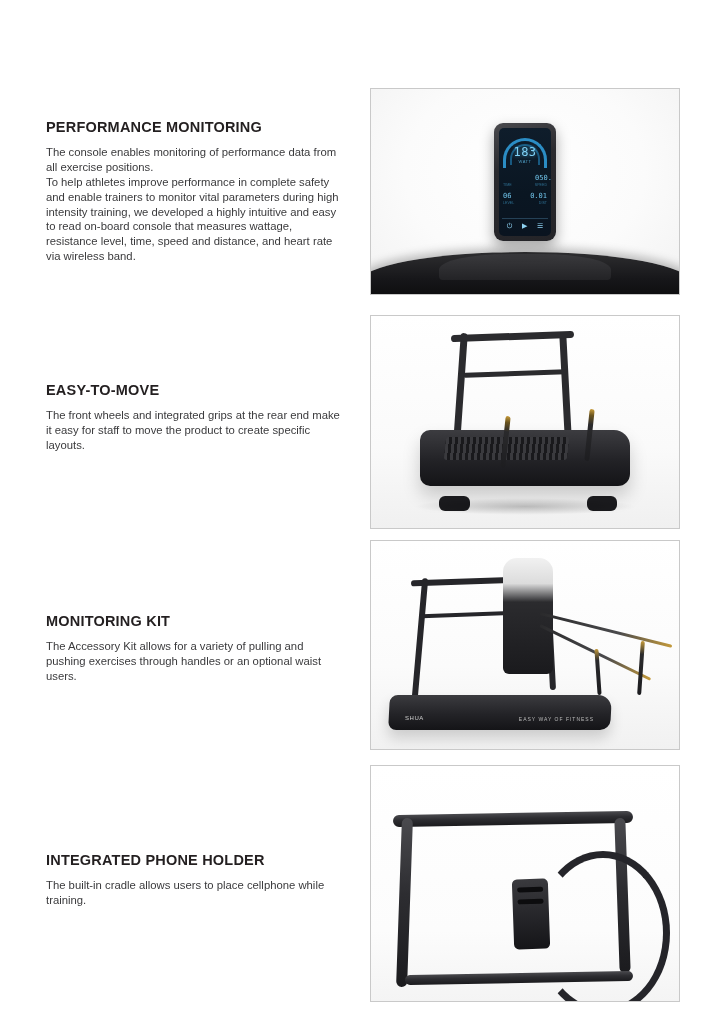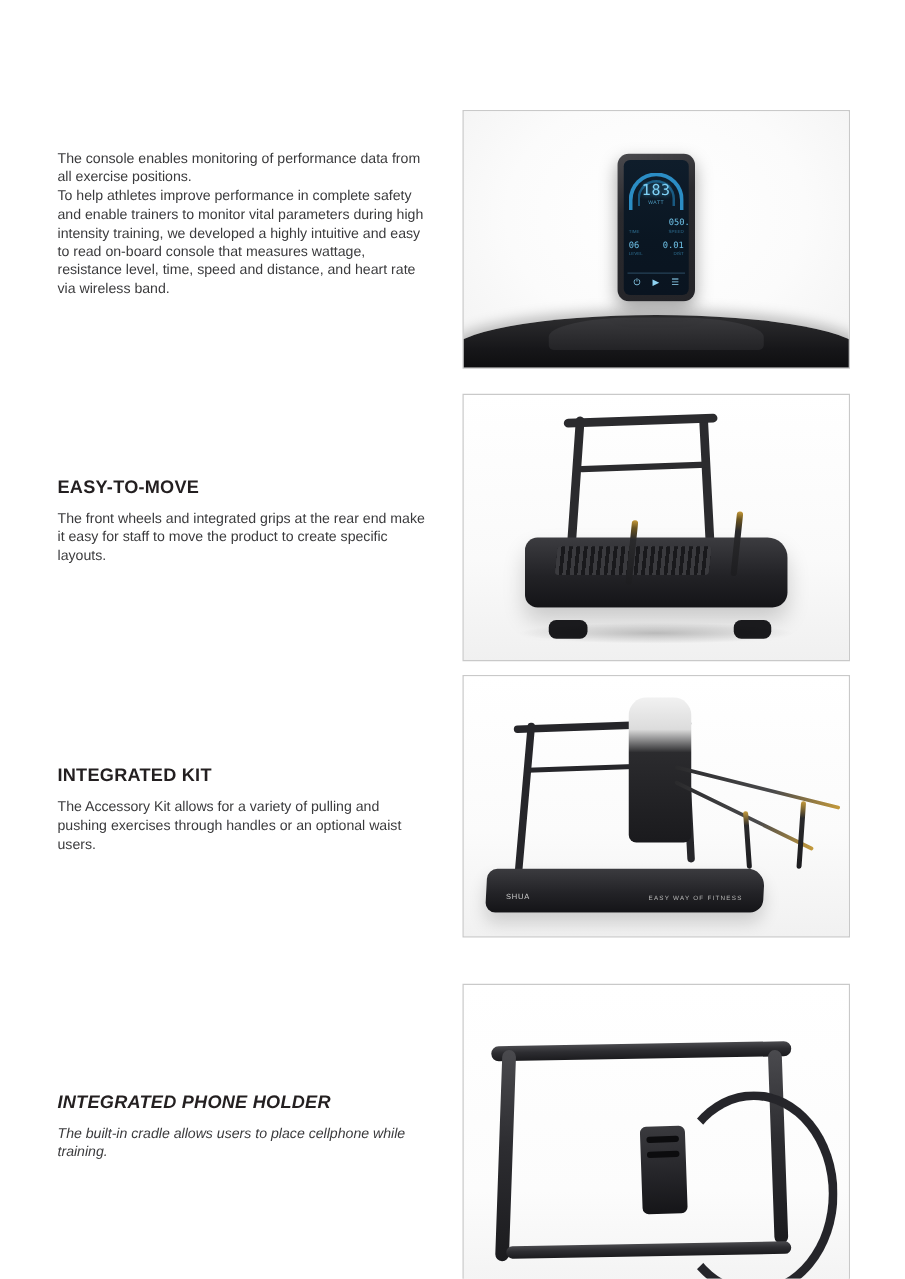--- a/index.html
+++ b/index.html
@@ -352,20 +352,21 @@
     border-left-color: transparent;
   }
 </style>
 </head>
 <body>
 
 <div class="page">
 
   <div class="section" style="top:88px;height:205px;">
     <div class="text-col" style="top:32px;">
+      <h2 class="sec-title">PERFORMANCE MONITORING</h2>
       <p class="sec-body">The console enables monitoring of performance data from all exercise positions.
 To help athletes improve performance in complete safety and enable trainers to monitor vital parameters during high intensity training, we developed a highly intuitive and easy to read on-board console that measures wattage, resistance level, time, speed and distance, and heart rate via wireless band.</p>
     </div>
 
     <div class="photo p1" style="left:370px;top:0;width:308px;height:205px;">
       <div class="photo-inner">
         <div class="p1-bg"></div>
         <div class="p1-base"></div>
         <div class="p1-base2"></div>
 
@@ -423,21 +424,21 @@
         <div class="grip" style="left:70%;top:44%;"></div>
         <div class="foot" style="left:22%;"></div>
         <div class="foot" style="left:70%;"></div>
         <div class="shadow"></div>
       </div>
     </div>
   </div>
 
   <div class="section" style="top:540px;height:208px;">
     <div class="text-col" style="top:74px;">
-      <h2 class="sec-title">INTEGRATED KIT</h2>
+      <h2 class="sec-title">MONITORING KIT</h2>
       <p class="sec-body">The Accessory Kit allows for a variety of pulling and pushing exercises through handles or an optional waist users.</p>
     </div>
 
     <div class="photo p3" style="left:370px;top:0;width:308px;height:208px;">
       <div class="photo-inner">
         <div class="p3-bg"></div>
         <div class="frame" style="left:15%;top:18%;width:6px;height:58%;transform:rotate(5deg);"></div>
         <div class="frame" style="left:57%;top:16%;width:6px;height:56%;transform:rotate(-3deg);"></div>
         <div class="frame" style="left:13%;top:18%;width:46%;height:6px;transform:rotate(-2deg);"></div>
         <div class="frame" style="left:16%;top:34%;width:42%;height:4px;transform:rotate(-2deg);"></div>
@@ -446,21 +447,21 @@
         <div class="strap" style="left:55%;top:40%;width:40%;transform:rotate(26deg);"></div>
         <div class="frame" style="left:87%;top:48%;width:4px;height:26%;transform:rotate(4deg);background:linear-gradient(180deg,#c49a3b 0%,#2a2a2c 25%,#1c1c1f 100%);"></div>
         <div class="frame" style="left:73%;top:52%;width:4px;height:22%;transform:rotate(-4deg);background:linear-gradient(180deg,#c49a3b 0%,#2a2a2c 25%,#1c1c1f 100%);"></div>
         <div class="base"></div>
         <div class="brand">SHUA</div>
         <div class="tagline">EASY WAY OF FITNESS</div>
       </div>
     </div>
   </div>
 
-  <div class="section" style="top:787px;height:235px;font-style:italic;">
+  <div class="section" style="top:765px;height:235px;">
     <div class="text-col" style="top:88px;">
       <h2 class="sec-title">INTEGRATED PHONE HOLDER</h2>
       <p class="sec-body">The built-in cradle allows users to place cellphone while training.</p>
     </div>
 
     <div class="photo p4" style="left:370px;top:0;width:308px;height:235px;">
       <div class="photo-inner">
         <div class="p4-bg"></div>
         <div class="bar" style="left:7%;top:20%;width:78%;height:12px;transform:rotate(-1deg);"></div>
         <div class="bar" style="left:9%;top:22%;width:11px;height:72%;transform:rotate(2deg);"></div>

